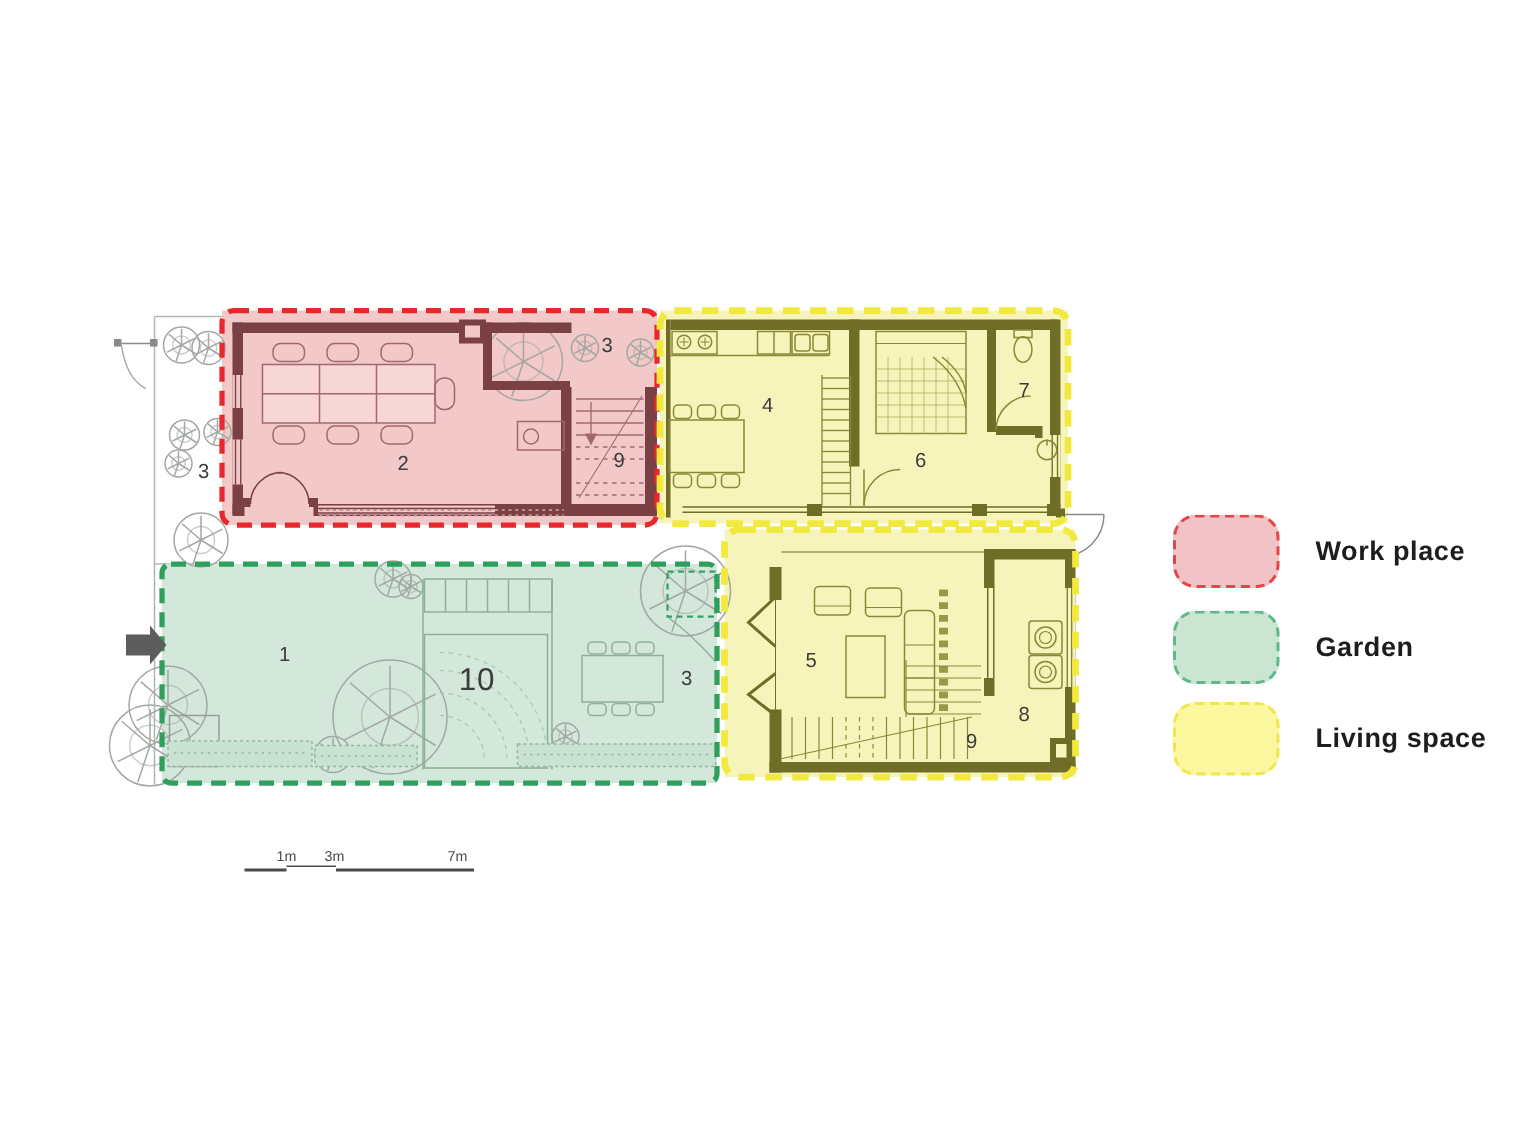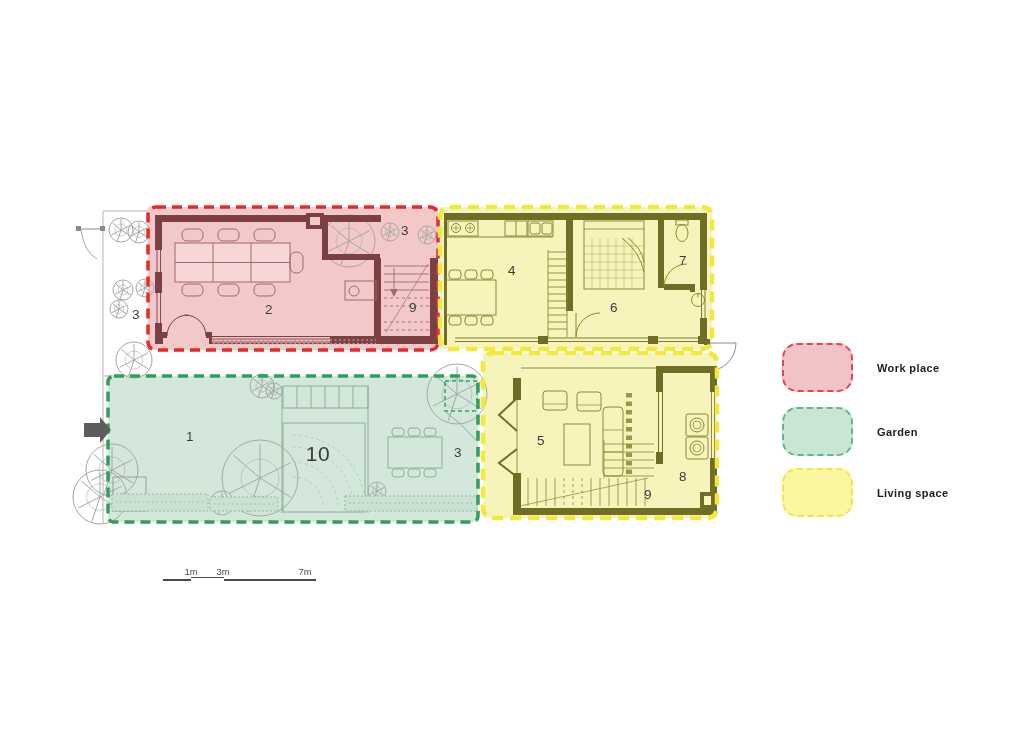--- a/index.html
+++ b/index.html
@@ -2,21 +2,21 @@
 <html><head>
 <meta charset="utf-8">
 <style>
   html,body{margin:0;padding:0;background:#ffffff;}
   body{font-family:"Liberation Sans", sans-serif;}
   #stage{position:relative;width:1024px;height:750px;background:#ffffff;overflow:hidden;}
   #plan-svg{position:absolute;left:0;top:0;}
   .room-label{position:absolute;transform:translate(-50%,-50%);font-size:13.5px;color:#3c3c3c;letter-spacing:.5px;}
   .legend-row{position:absolute;display:flex;align-items:center;}
   .legend-swatch{width:71px;height:49px;border-radius:15px;border:2px dashed #999;box-sizing:border-box;}
-  .legend-label{position:absolute;left:95px;font-size:11px;font-weight:bold;color:#1d1d1d;letter-spacing:.4px;white-space:nowrap;}
+  .legend-label{position:absolute;left:95px;font-size:18px;font-weight:bold;color:#1d1d1d;letter-spacing:.4px;white-space:nowrap;}
   #title{position:absolute;left:357px;top:564px;font-size:17px;letter-spacing:3px;color:#1f1f1f;font-weight:500;}
   #scalebar{position:absolute;left:163px;top:566px;width:154px;height:18px;}
   .scale-label{position:absolute;top:0;font-size:9.5px;color:#4a4a4a;transform:translateX(-50%);}
   .scale-seg{position:absolute;background:#4a4a4a;height:1.8px;}
 </style>
 </head>
 <body>
 
 <div id="stage">
 

